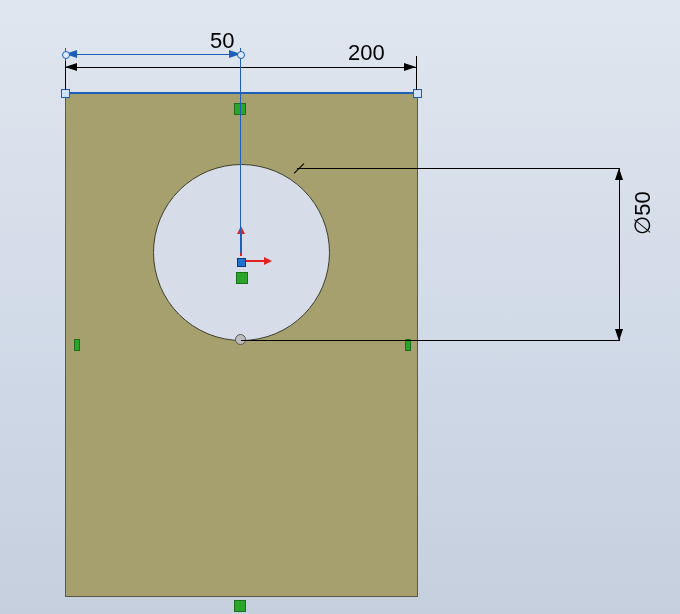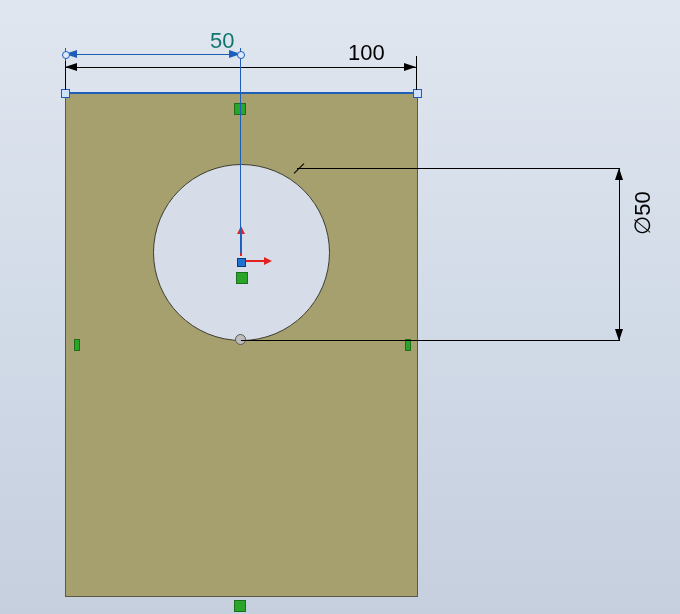--- a/index.html
+++ b/index.html
@@ -78,21 +78,21 @@
     border: 1px solid #5a5a5a;
   }
 
   
   .dim-text {
     position: absolute;
     font-size: 22px;
     color: #000;
     white-space: nowrap;
   }
-  .dim-text.blue { color: #0f766e; text-align: right; }
+  .dim-text.blue { color: #000000; text-align: right; }
 
   
   .line {
     position: absolute;
     background: #000;
   }
   .line.blue { background: #1d5fb8; }
   .line.dash-blue {
     background: none;
     border-left: 1px solid #1d5fb8;
@@ -180,21 +180,21 @@
   <div class="grn" style="left:234px; top:600px;"></div>
 
   <div class="tangent-pt" style="left:235px; top:334px;"></div>
 
   <div class="line" style="left:65px;  top:56px; width:1px; height:34px;"></div>
   <div class="line" style="left:416px; top:56px; width:1px; height:34px;"></div>
 
   <div class="line" style="left:65px; top:67px; width:352px; height:1px;"></div>
   <div class="arw left" style="left:65px;  top:63px;"></div>
   <div class="arw right" style="left:404px; top:63px;"></div>
-  <div class="dim-text" style="left:348px; top:40px;">100</div>
+  <div class="dim-text" style="left:348px; top:40px;">200</div>
 
   <div class="line blue" style="left:65px;  top:48px; width:1px; height:13px;"></div>
 
   <div class="line dash-blue" style="left:240px; top:48px; height:205px; width:0;"></div>
 
   <div class="line blue" style="left:65px; top:54px; width:176px; height:1px;"></div>
   <div class="arw left blue" style="left:65px;  top:50px;"></div>
   <div class="arw right blue" style="left:229px; top:50px;"></div>
 
   <div style="position:absolute; left:62px; top:51px; width:6px;height:6px;border:1px solid #1d5fb8;border-radius:50%;background:#dfeaff;"></div>

